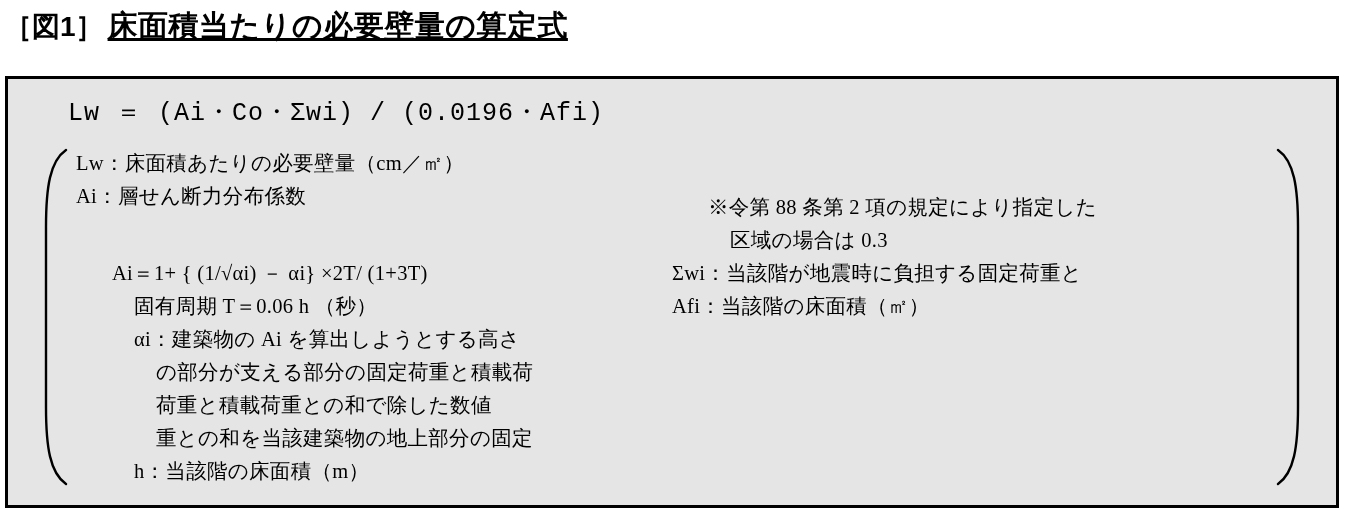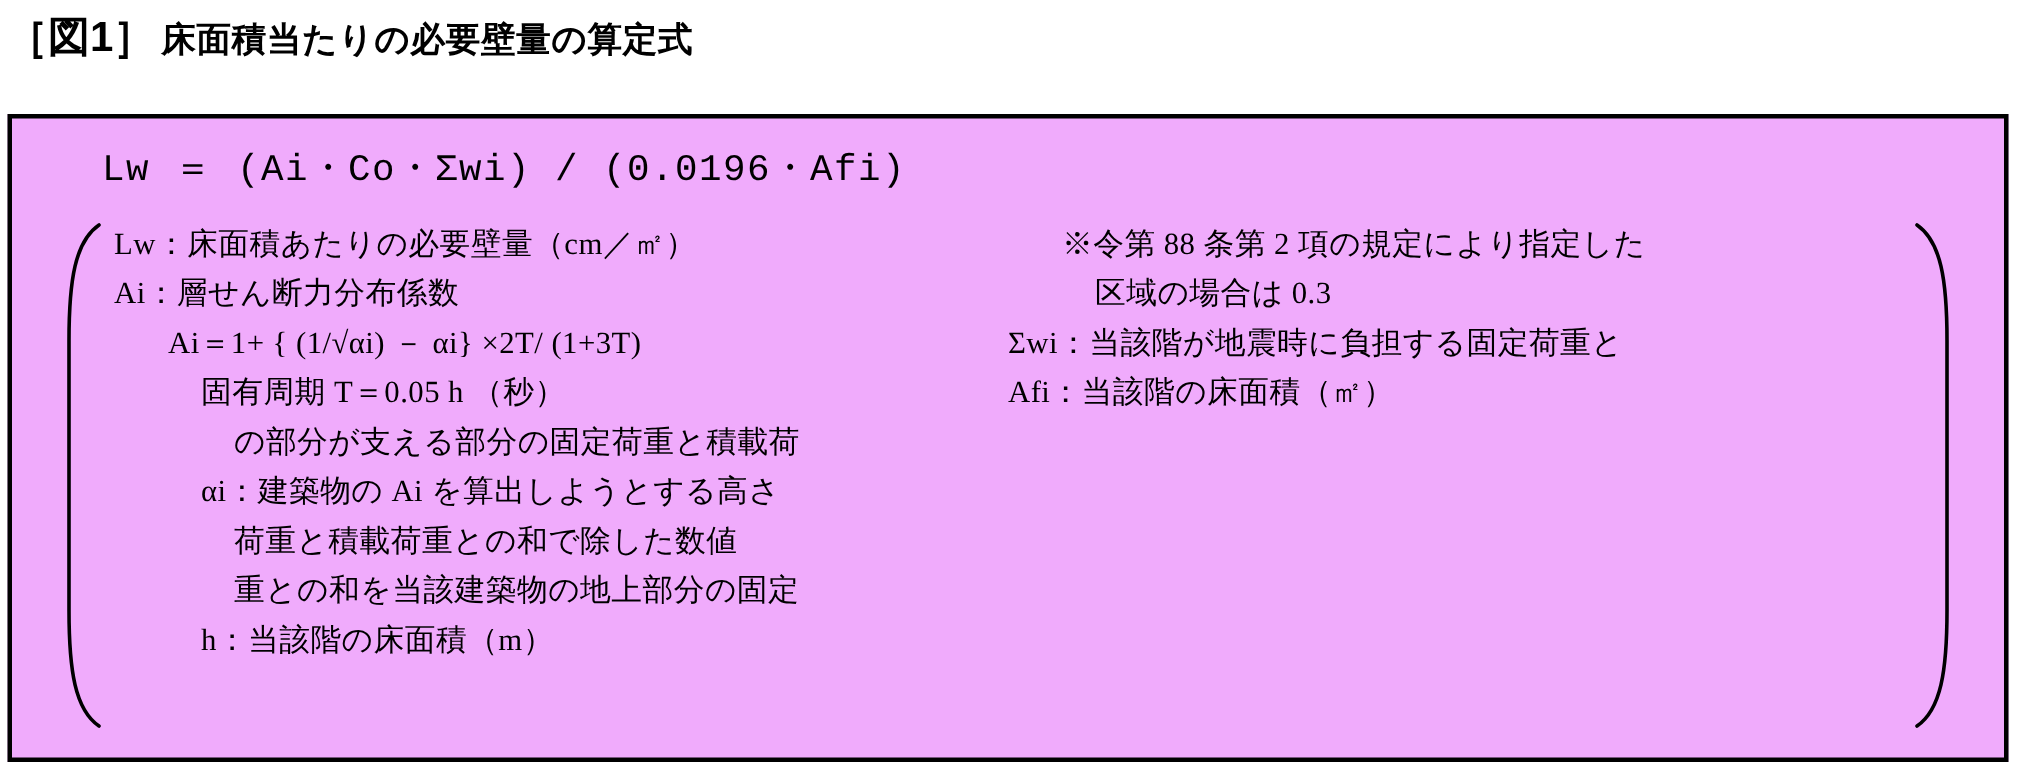--- a/index.html
+++ b/index.html
@@ -31,36 +31,37 @@
     white-space: nowrap;
   }
   .title-tag {
     font-family: "Liberation Sans", "DejaVu Sans", sans-serif;
     font-size: 28px;
     font-weight: 700;
     letter-spacing: 0px;
   }
   .title-text {
     font-family: "Liberation Sans", "DejaVu Sans", sans-serif;
-    font-size: 23px;
+    font-size: 30px;
     font-weight: 700;
     letter-spacing: 0.5px;
     margin-left: 4px;
+    text-decoration: underline;
   }
 
   
   .frame {
     position: absolute;
     left: 5px;
     top: 76px;
     width: 1334px;
     height: 432px;
     border: 3px solid #000000;
     box-sizing: border-box;
-    background: #f0abfc;
+    background: #e5e5e5;
   }
 
   
   .formula {
     position: absolute;
     left: 60px;
     top: 16px;
     font-family: "Liberation Mono", "DejaVu Sans Mono", monospace;
     font-size: 25px;
     letter-spacing: 1px;
@@ -105,21 +106,21 @@
     font-family: "Liberation Serif", "DejaVu Serif", serif;
     font-size: 20.5px;
     line-height: 33px;
     white-space: nowrap;
     letter-spacing: 0.3px;
   }
   .mono {
     font-family: "Liberation Mono", "DejaVu Sans Mono", monospace;
   }
   .ind1 { padding-left: 0px; }
-  .ind2 { padding-left: 36px; }
+  .ind2 { padding-left: 36px; margin-top: 44px; }
   .ind3 { padding-left: 58px; }
   .ind4 { padding-left: 80px; }
 </style>
 </head>
 <body>
 
 <div class="page">
 
   <div class="title-row">
     <span class="title-tag">［図1］</span>
@@ -139,23 +140,23 @@
       <svg class="brace right" viewBox="0 0 34 340" preserveAspectRatio="none">
         <path d="M4 3 C20 14 24 40 24 80 L24 260 C24 300 20 326 4 337" fill="none" stroke="#000" stroke-width="2.4" stroke-linecap="round"></path>
       </svg>
 
       <div class="legend-cols">
 
         <div class="col">
           <div class="line ind1">Lw：床面積あたりの必要壁量（cm／㎡）</div>
           <div class="line ind1">Ai：層せん断力分布係数</div>
           <div class="line ind2">Ai＝1+ { (1/√αi) － αi} ×2T/ (1+3T)</div>
-          <div class="line ind3">固有周期 T＝0.05 h （秒）</div>
+          <div class="line ind3">固有周期 T＝0.06 h （秒）</div>
+          <div class="line ind3">αi：建築物の Ai を算出しようとする高さ</div>
           <div class="line ind4">の部分が支える部分の固定荷重と積載荷</div>
-          <div class="line ind3">αi：建築物の Ai を算出しようとする高さ</div>
           <div class="line ind4">荷重と積載荷重との和で除した数値</div>
           <div class="line ind4">重との和を当該建築物の地上部分の固定</div>
           <div class="line ind3">h：当該階の床面積（m）</div>
         </div>
 
         <div class="col-right">
           <div class="line ind2">※令第 88 条第 2 項の規定により指定した</div>
           <div class="line ind3">区域の場合は 0.3</div>
           <div class="line ind1">Σwi：当該階が地震時に負担する固定荷重と</div>
           <div class="line ind1">Afi：当該階の床面積（㎡）</div>

